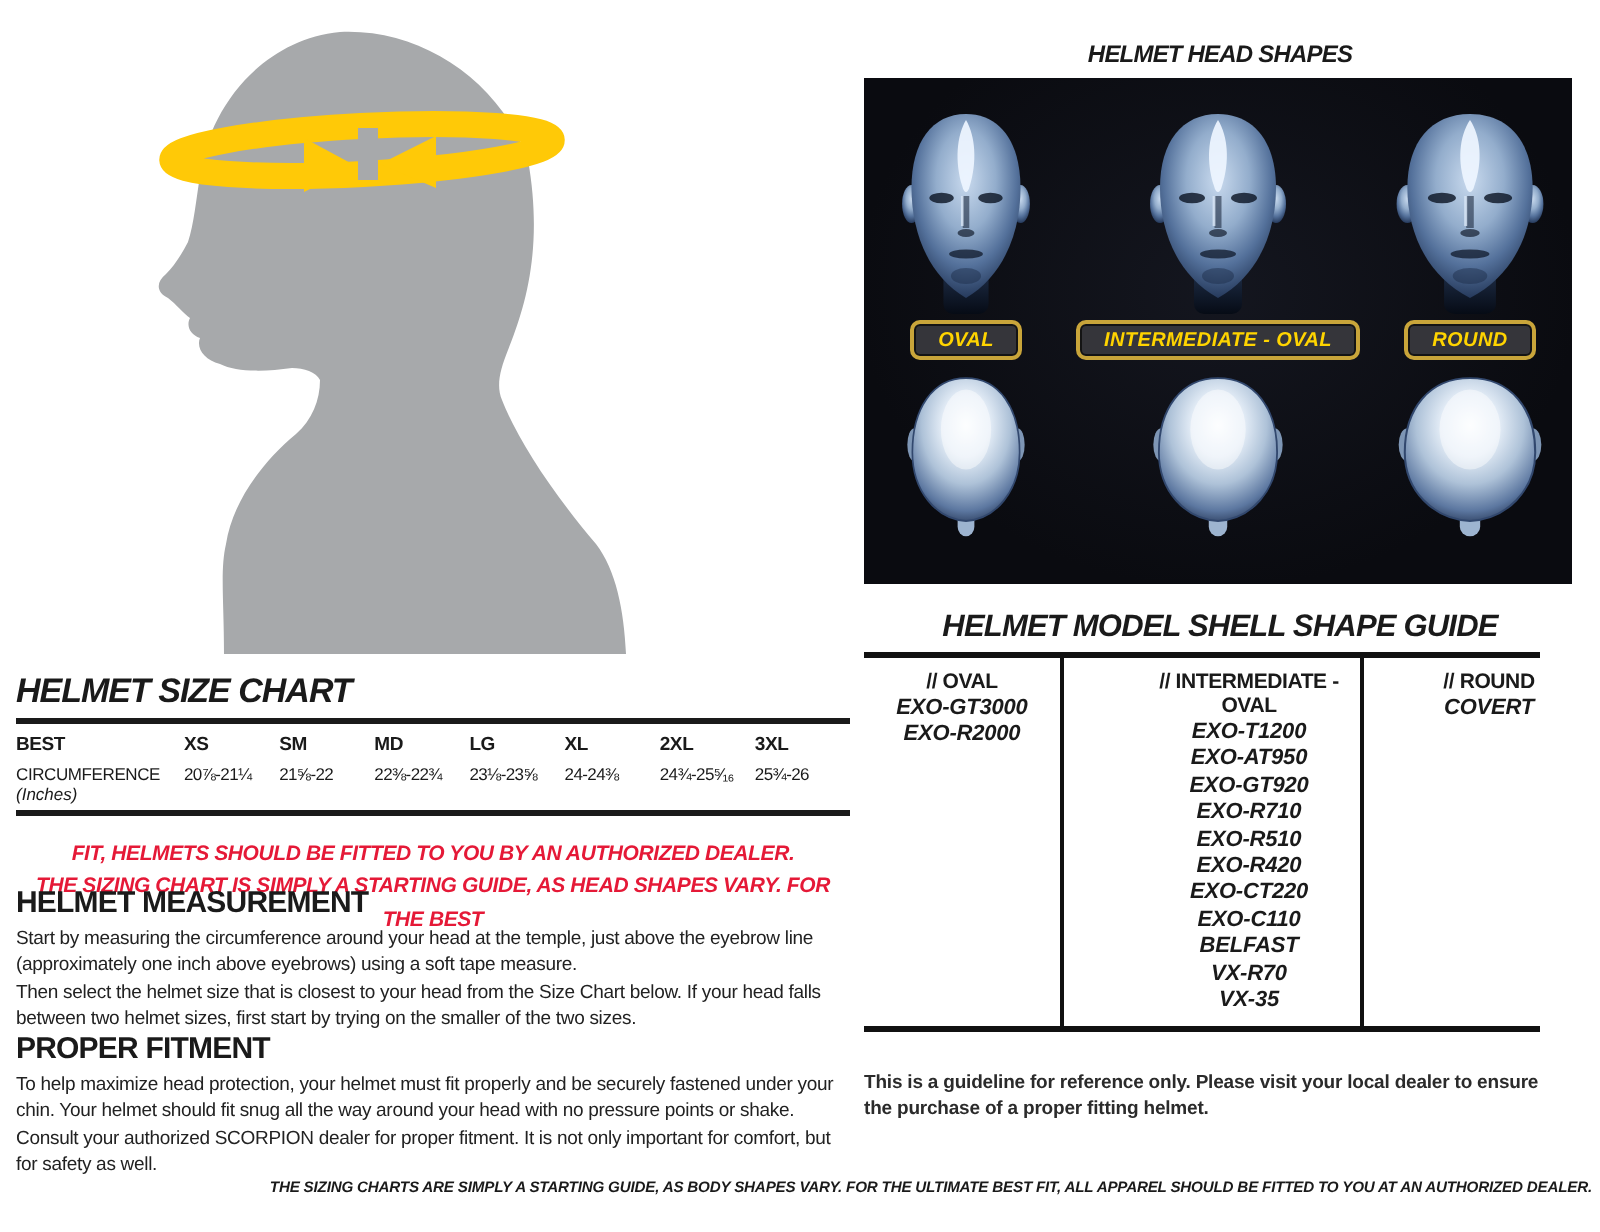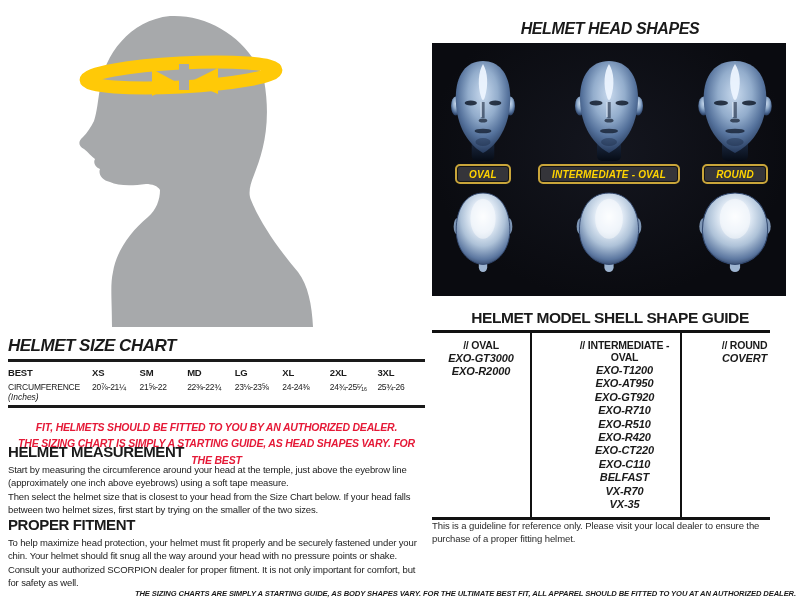--- a/index.html
+++ b/index.html
@@ -25,41 +25,41 @@
 
   
   .section { position:absolute; left:8px; width:420px; }
   .sec-measure { top:443px; }
   .sec-fit { top:516px; }
   .sec-title { font-size:15px; font-weight:bold; letter-spacing:-0.4px; }
   .sec-body { margin-top:3px; font-size:9.5px; line-height:1.42; letter-spacing:-0.15px; color:#222; }
 
   
   .right { position:absolute; left:432px; top:0; width:356px; }
-  .hs-title { margin-top:20px; text-align:center; font-size:16px; font-weight:bold;
+  .hs-title { margin-top:20px; text-align:center; font-size:12px; font-weight:bold;
               font-style:italic; letter-spacing:-0.4px; }
   .panel { margin-top:5px; width:354px; height:253px;
            background:radial-gradient(ellipse at 50% 42%, #14161f 0%, #0a0b10 72%);
            display:flex; justify-content:space-around; align-items:center; padding:6px 2px;text-align:right; }
   .panel-col { display:flex; flex-direction:column; align-items:center; }
   .shape-label { height:20px; display:flex; align-items:center; margin:2px 0 3px 0;
                  padding:0 12px; background:#35353a; border:2px solid #C9A53A; border-radius:5px;
                  box-shadow: inset 0 0 0 1px #141414; color:#FFD400; font-size:10px;
                  font-weight:bold; font-style:italic; letter-spacing:0.2px; white-space:nowrap; }
 
   .sg-title { margin-top:13px; text-align:center; font-size:15.5px; font-weight:bold;
-              letter-spacing:-0.4px; }
+              font-style:italic; letter-spacing:-0.4px; }
   .sg-table { margin-top:3px; width:338px; border-top:3px solid #111; border-bottom:3px solid #111;
               display:grid; grid-template-columns:98px 150px 90px; }
   .sg-col { padding:6px 2px 7px 2px; text-align:center; }
   .sg-col + .sg-col { border-left:2px solid #111;padding-left:39px; }
   .sg-head { font-size:10.5px; font-weight:bold; letter-spacing:-0.2px; }
   .sg-model { font-size:11px; font-weight:bold; font-style:italic; line-height:12.4px;
               letter-spacing:-0.1px; margin-top:1px; }
-  .sg-note { margin-top:0; width:340px; font-size:9.5px; font-weight:normal; line-height:1.35;
+  .sg-note { margin-top:20px; width:340px; font-size:9.5px; font-weight:bold; line-height:1.35;
              letter-spacing:-0.1px; color:#2b2b2b; }
 
   
   .footer { position:absolute; left:0; right:4px; bottom:18px; text-align:right;
             font-size:7.6px; font-weight:bold; font-style:italic; letter-spacing:-0.1px; }
 </style>
 </head>
 <body>
 
 <svg width="0" height="0" style="position:absolute" aria-hidden="true">

